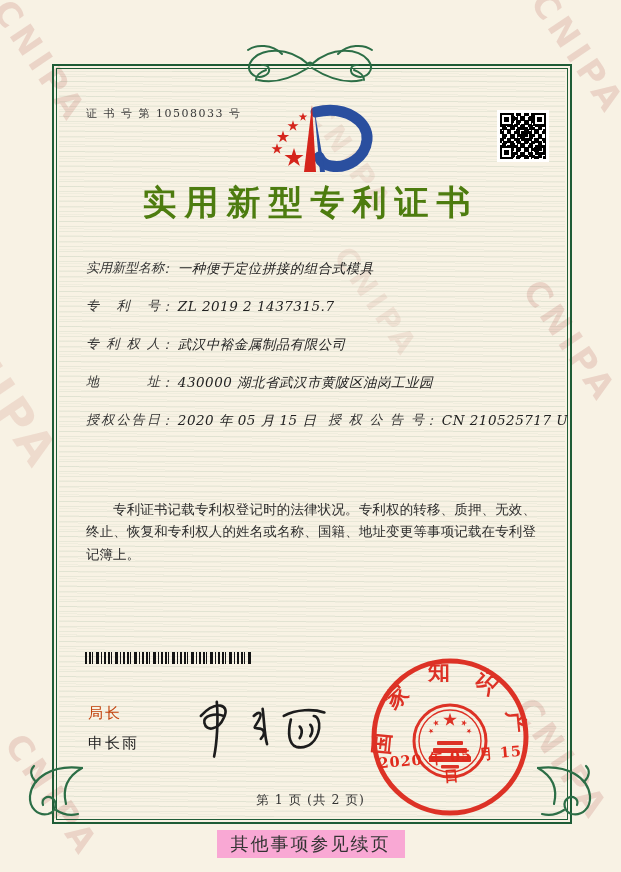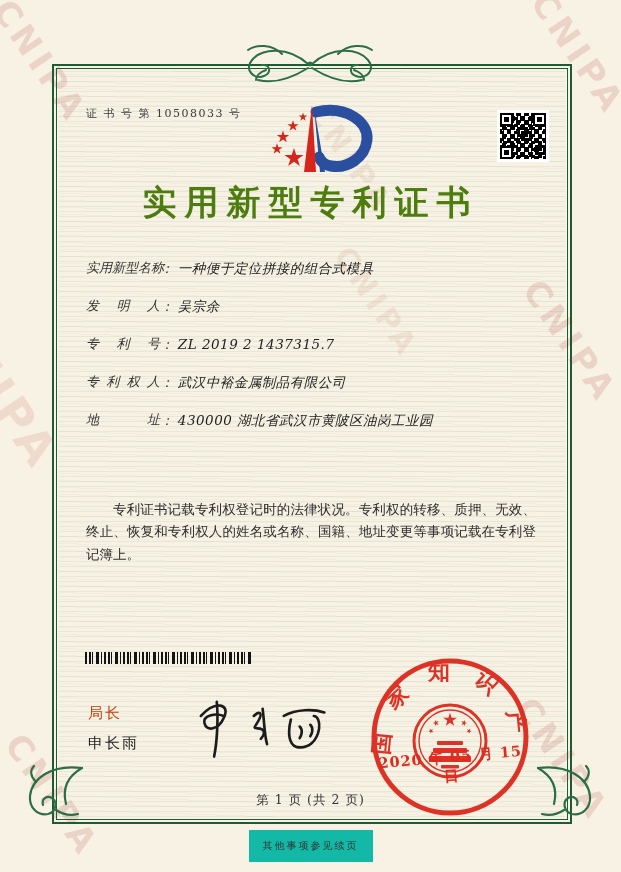--- a/index.html
+++ b/index.html
@@ -65,21 +65,21 @@
       #141414 16px 17px, rgba(0,0,0,0) 17px 19px);}
   .signer-title{position:absolute;left:88px;top:704px;font-size:15px;letter-spacing:2px;color:#c2410c;z-index:4;}
   .signer-name{position:absolute;left:88px;top:734px;font-size:15px;letter-spacing:2px;color:#222;z-index:4;}
   .signature{position:absolute;left:185px;top:688px;z-index:4;}
   .seal{position:absolute;left:370px;top:657px;width:160px;height:160px;z-index:5;opacity:.93;}
   .seal-date{position:absolute;left:372px;top:748px;width:158px;text-align:center;z-index:6;
     color:#e02a1c;font-weight:700;font-size:14.5px;letter-spacing:1px;transform:rotate(-5deg);}
   .page-info{position:absolute;left:0;top:792px;width:100%;text-align:center;
     font-size:12.5px;letter-spacing:1px;color:#333;z-index:4;}
   .footer-note{position:absolute;left:50%;top:830px;transform:translateX(-50%);
-    background:#14b8a6;padding:9px 14px;font-size:10px;letter-spacing:2px;color:#333;z-index:4;}
+    background:#f9a8d4;padding:2px 14px;font-size:18px;letter-spacing:2px;color:#333;z-index:4;}
 </style>
 </head>
 <body>
 
 <div class="wm" style="left:18px;top:-8px">CNIPA</div>
 <div class="wm" style="left:556px;top:-16px">CNIPA</div>
 <div class="wm faint" style="left:330px;top:96px">CNIPA</div>
 <div class="wm faint" style="left:356px;top:240px">CNIPA</div>
 <div class="wm big" style="left:-30px;top:300px">CNIPA</div>
 <div class="wm" style="left:548px;top:272px">CNIPA</div>
@@ -146,34 +146,38 @@
 </svg>
 
 <div class="title">实用新型专利证书</div>
 
 <div class="fields">
   <div class="frow">
     <span class="lbl">实用新型名称</span><span class="colon">：</span>
     <span class="val">一种便于定位拼接的组合式模具</span>
   </div>
   <div class="frow">
-    <span class="lbl">发明人</span><span class="colon">：</span>
-    <span class="val">吴宗余</span>
-  </div>
-  <div class="frow">
     <span class="lbl">专利号</span><span class="colon">：</span>
     <span class="val">ZL 2019 2 1437315.7</span>
   </div>
   <div class="frow">
     <span class="lbl">专利权人</span><span class="colon">：</span>
     <span class="val">武汉中裕金属制品有限公司</span>
   </div>
   <div class="frow">
     <span class="lbl">地址</span><span class="colon">：</span>
     <span class="val">430000 湖北省武汉市黄陂区油岗工业园</span>
+  </div>
+  <div class="frow">
+    <span class="lbl">授权公告日</span><span class="colon">：</span>
+    <span class="val">2020 年 05 月 15 日</span>
+    <span class="grant-no-group">
+      <span class="lbl lbl2">授权公告号</span><span class="colon">：</span>
+      <span class="val">CN 210525717 U</span>
+    </span>
   </div>
 </div>
 
 <div class="body-text">
   <p>专利证书记载专利权登记时的法律状况。专利权的转移、质押、无效、终止、恢复和专利权人的姓名或名称、国籍、地址变更等事项记载在专利登记簿上。</p>
 </div>
 
 <div class="barcode"></div>
 
 <div class="signer-title">局长</div>

